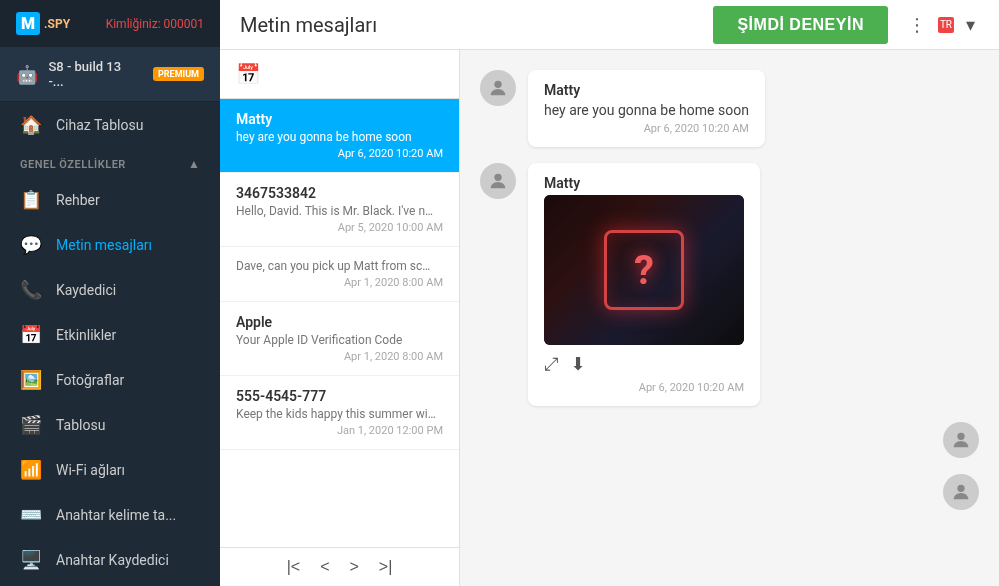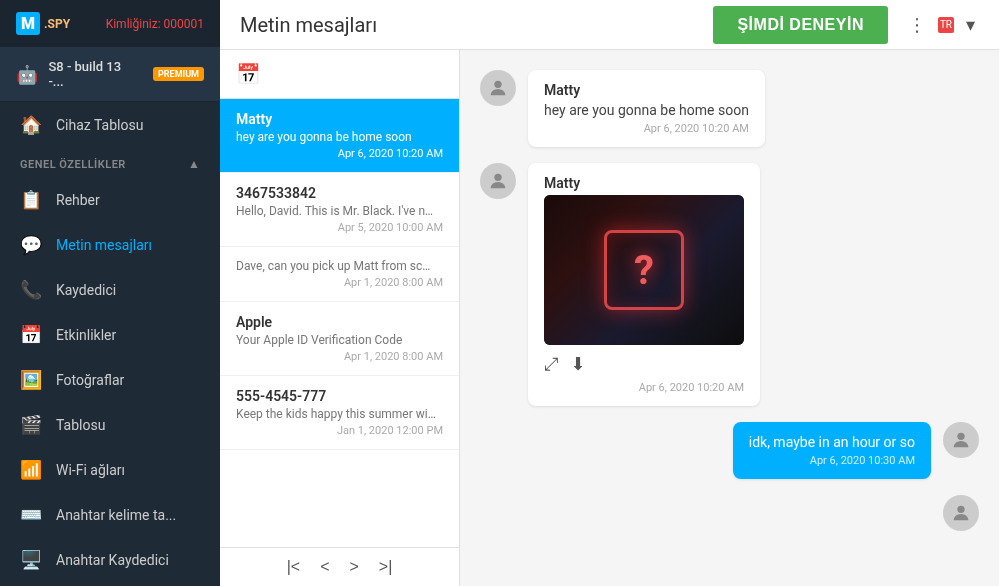--- a/index.html
+++ b/index.html
@@ -504,24 +504,20 @@
           </div>
         </div>
 
         <div class="chat-msg-wrapper right">
           <div class="chat-avatar">
             <svg width="22" height="22" viewBox="0 0 24 24" fill="#888">
                 <circle cx="12" cy="8" r="4"></circle>
                 <path d="M4 20c0-4 3.6-7 8-7s8 3 8 7"></path>
               </svg>
           </div>
-          <div class="chat-bubble outgoing">
-            <div class="chat-text">idk, maybe in an hour or so</div>
-            <div class="chat-timestamp">Apr 6, 2020 10:30 AM</div>
-          </div>
         </div>
 
         <div class="chat-msg-wrapper right">
           <div class="chat-avatar">
             <svg width="22" height="22" viewBox="0 0 24 24" fill="#888">
                 <circle cx="12" cy="8" r="4"></circle>
                 <path d="M4 20c0-4 3.6-7 8-7s8 3 8 7"></path>
               </svg>
           </div>
         </div>

